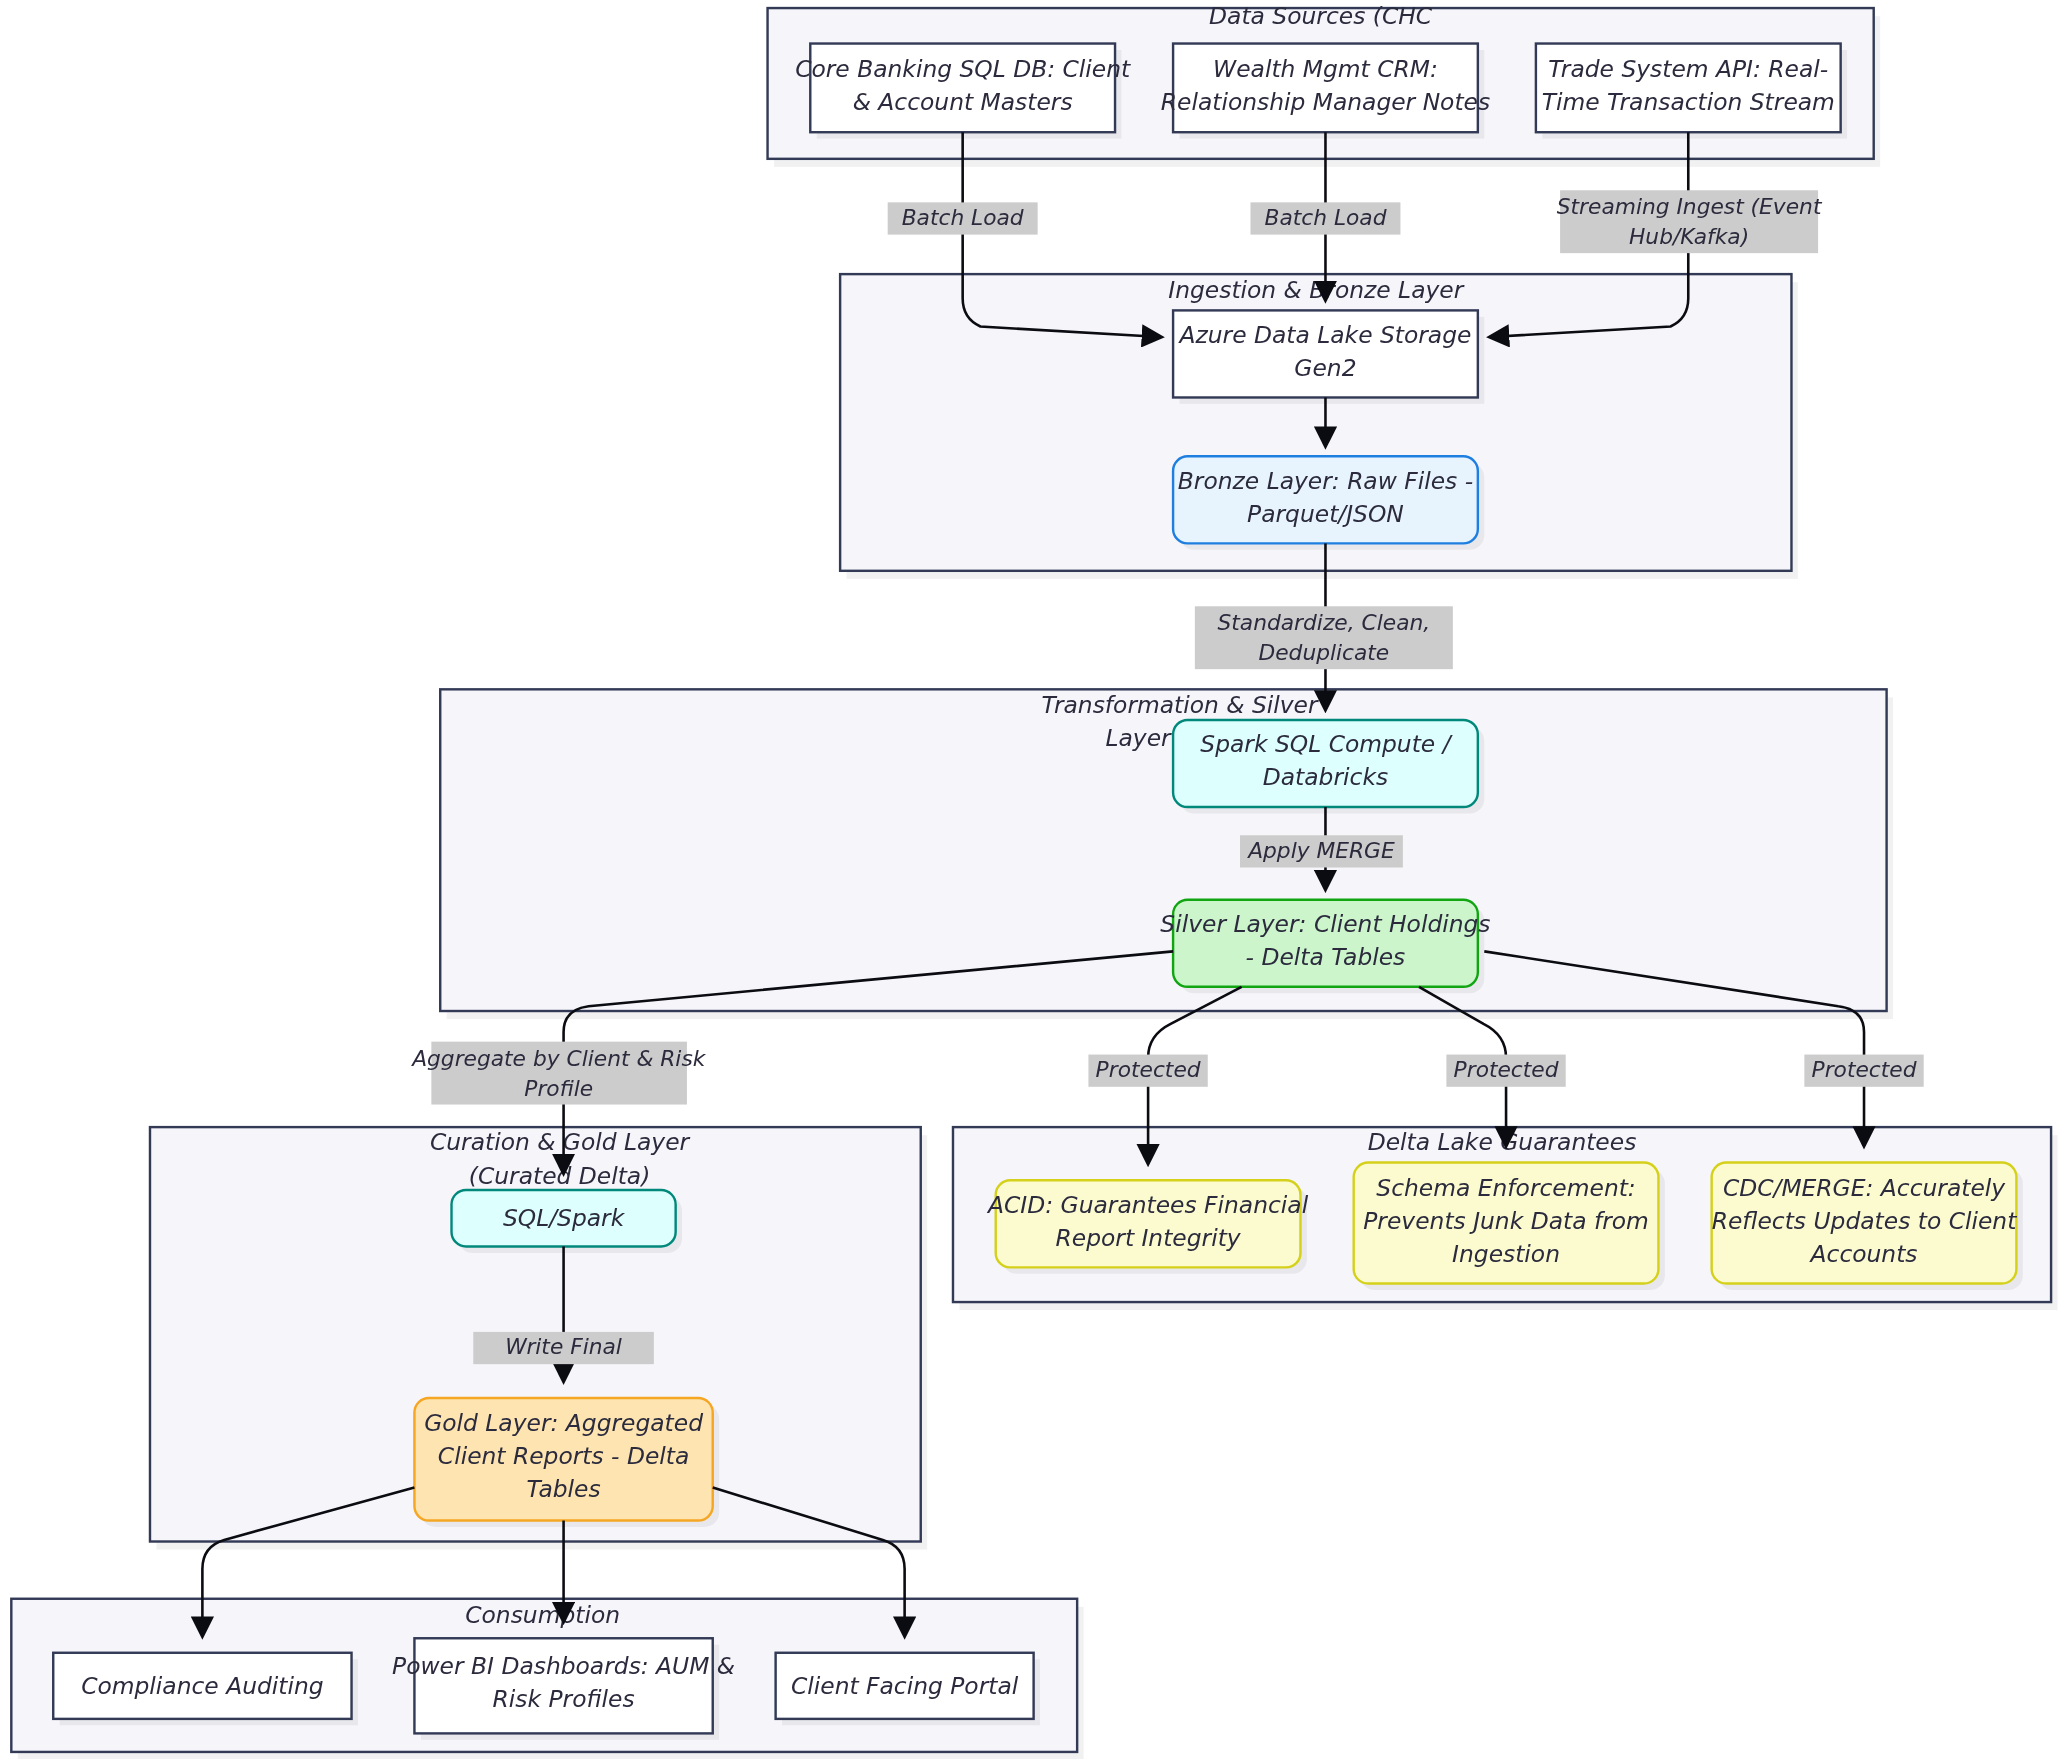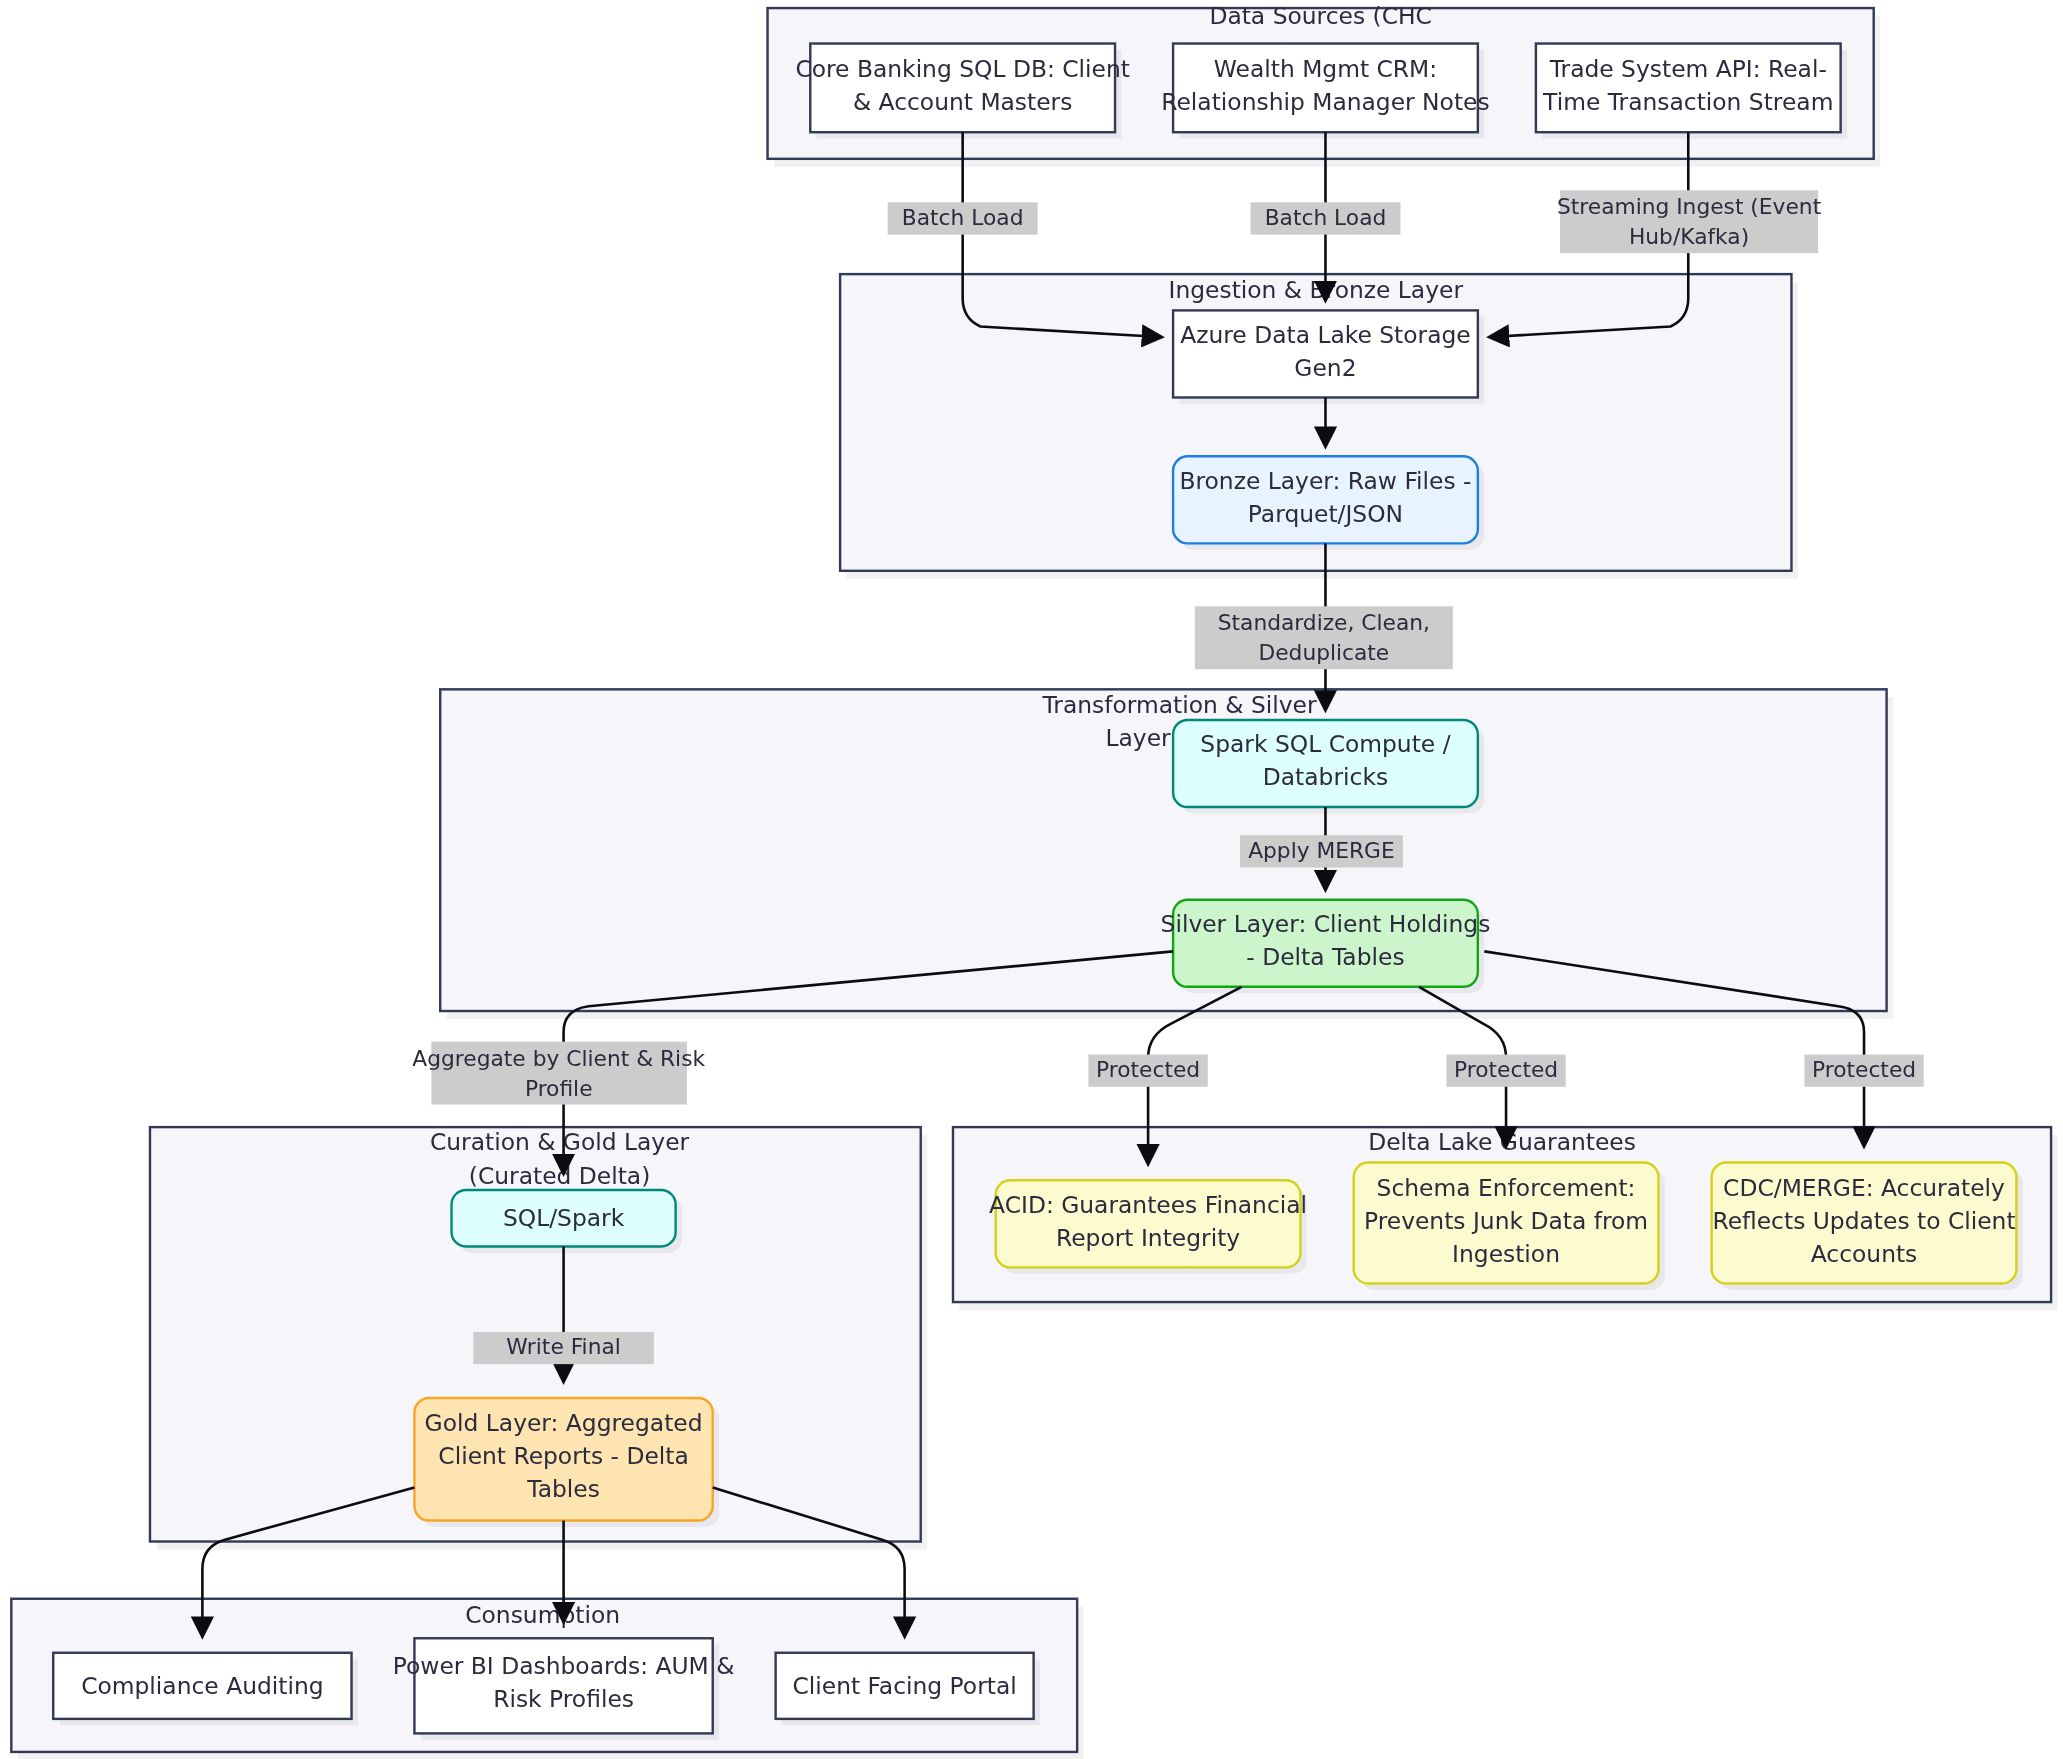--- a/index.html
+++ b/index.html
@@ -6,20 +6,21 @@
     margin: 0;
     padding: 0;
     background: #ffffff;
   }
   #stage {
     position: relative;
     width: 2064px;
     height: 1760px;
     background: #ffffff;
     font-family: "DejaVu Sans", sans-serif;
+    font-style: italic;
   }
   svg#flow {
     position: absolute;
     left: 0;
     top: 0;
     width: 2064px;
     height: 1760px;
     overflow: visible;
   }
   .cluster-rect {

